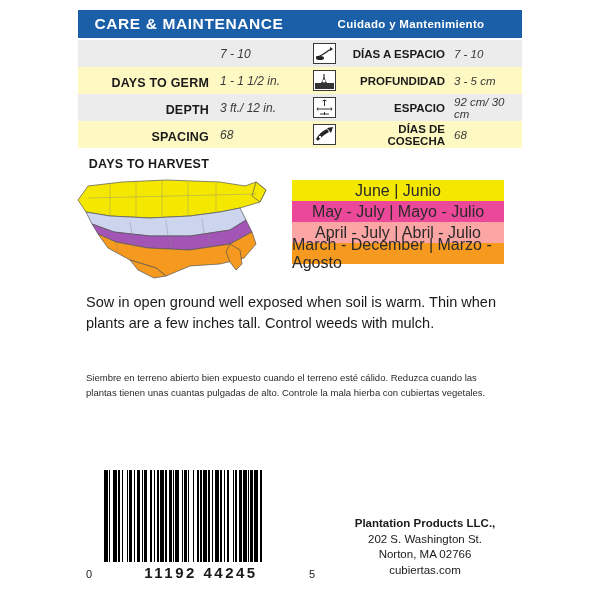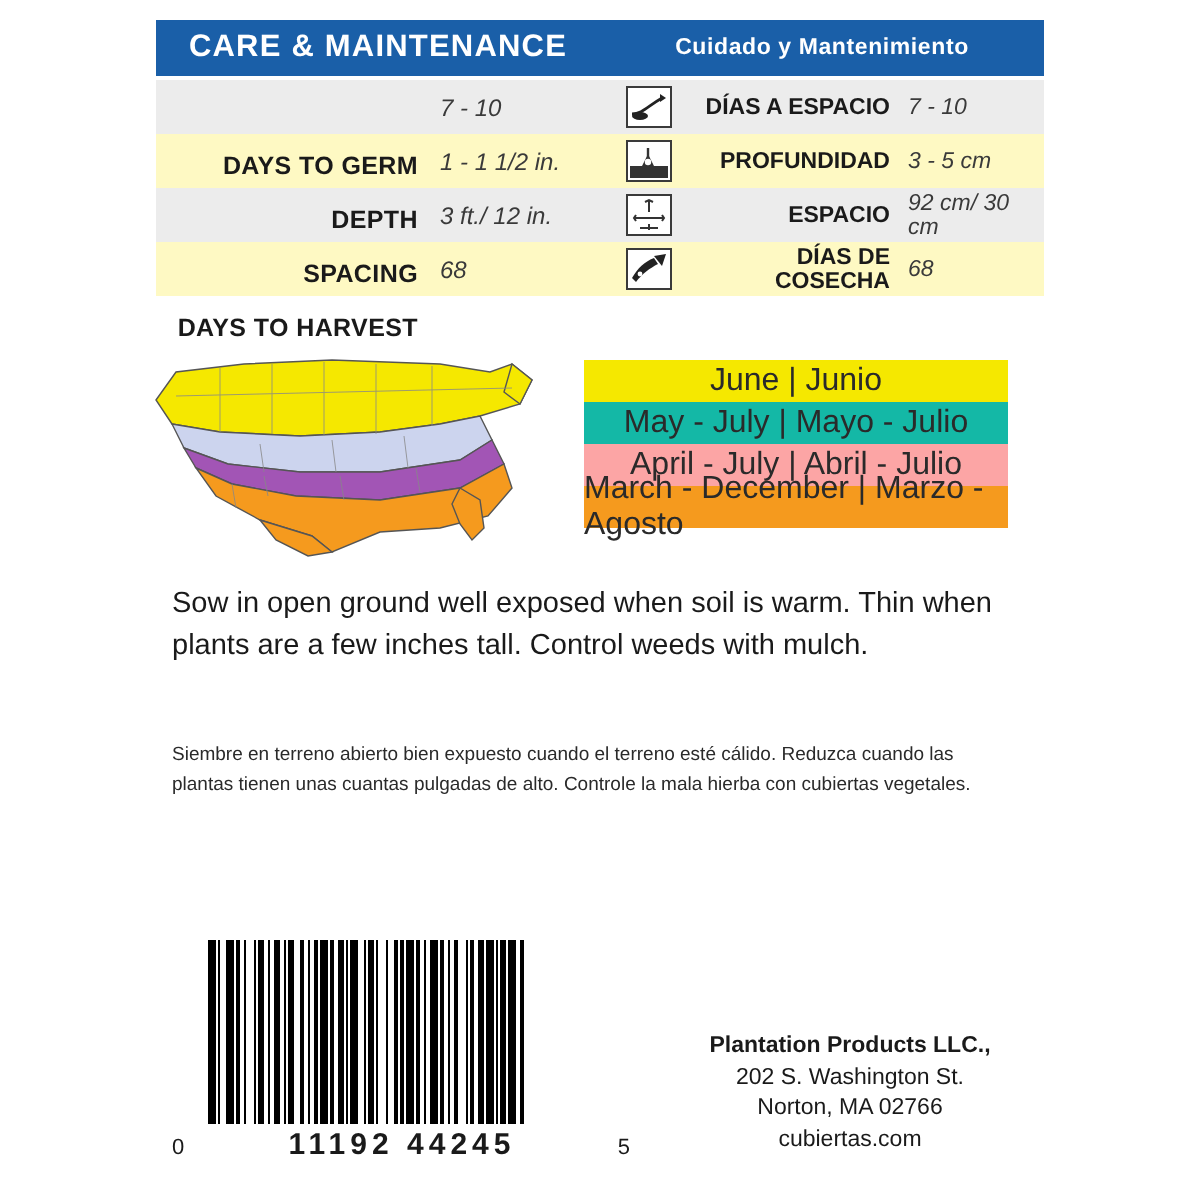--- a/index.html
+++ b/index.html
@@ -324,21 +324,21 @@
         <path d="M138 62 L140 74"></path>
       <path d="M46 70 L48 82"></path>
     </g>
   </svg>
 </div>
 
 <div class="legend">
   <div class="legend-row" style="background:#f5e800">
     <span>June | Junio</span>
   </div>
-  <div class="legend-row" style="background:#14b8a6">
+  <div class="legend-row" style="background:#ec4899">
     <span>May - July | Mayo - Julio</span>
   </div>
   <div class="legend-row" style="background:#fca5a5">
     <span>April - July | Abril - Julio</span>
   </div>
   <div class="legend-row" style="background:#f59a1e">
     <span>March - December | Marzo - Agosto</span>
   </div>
 </div>
 

